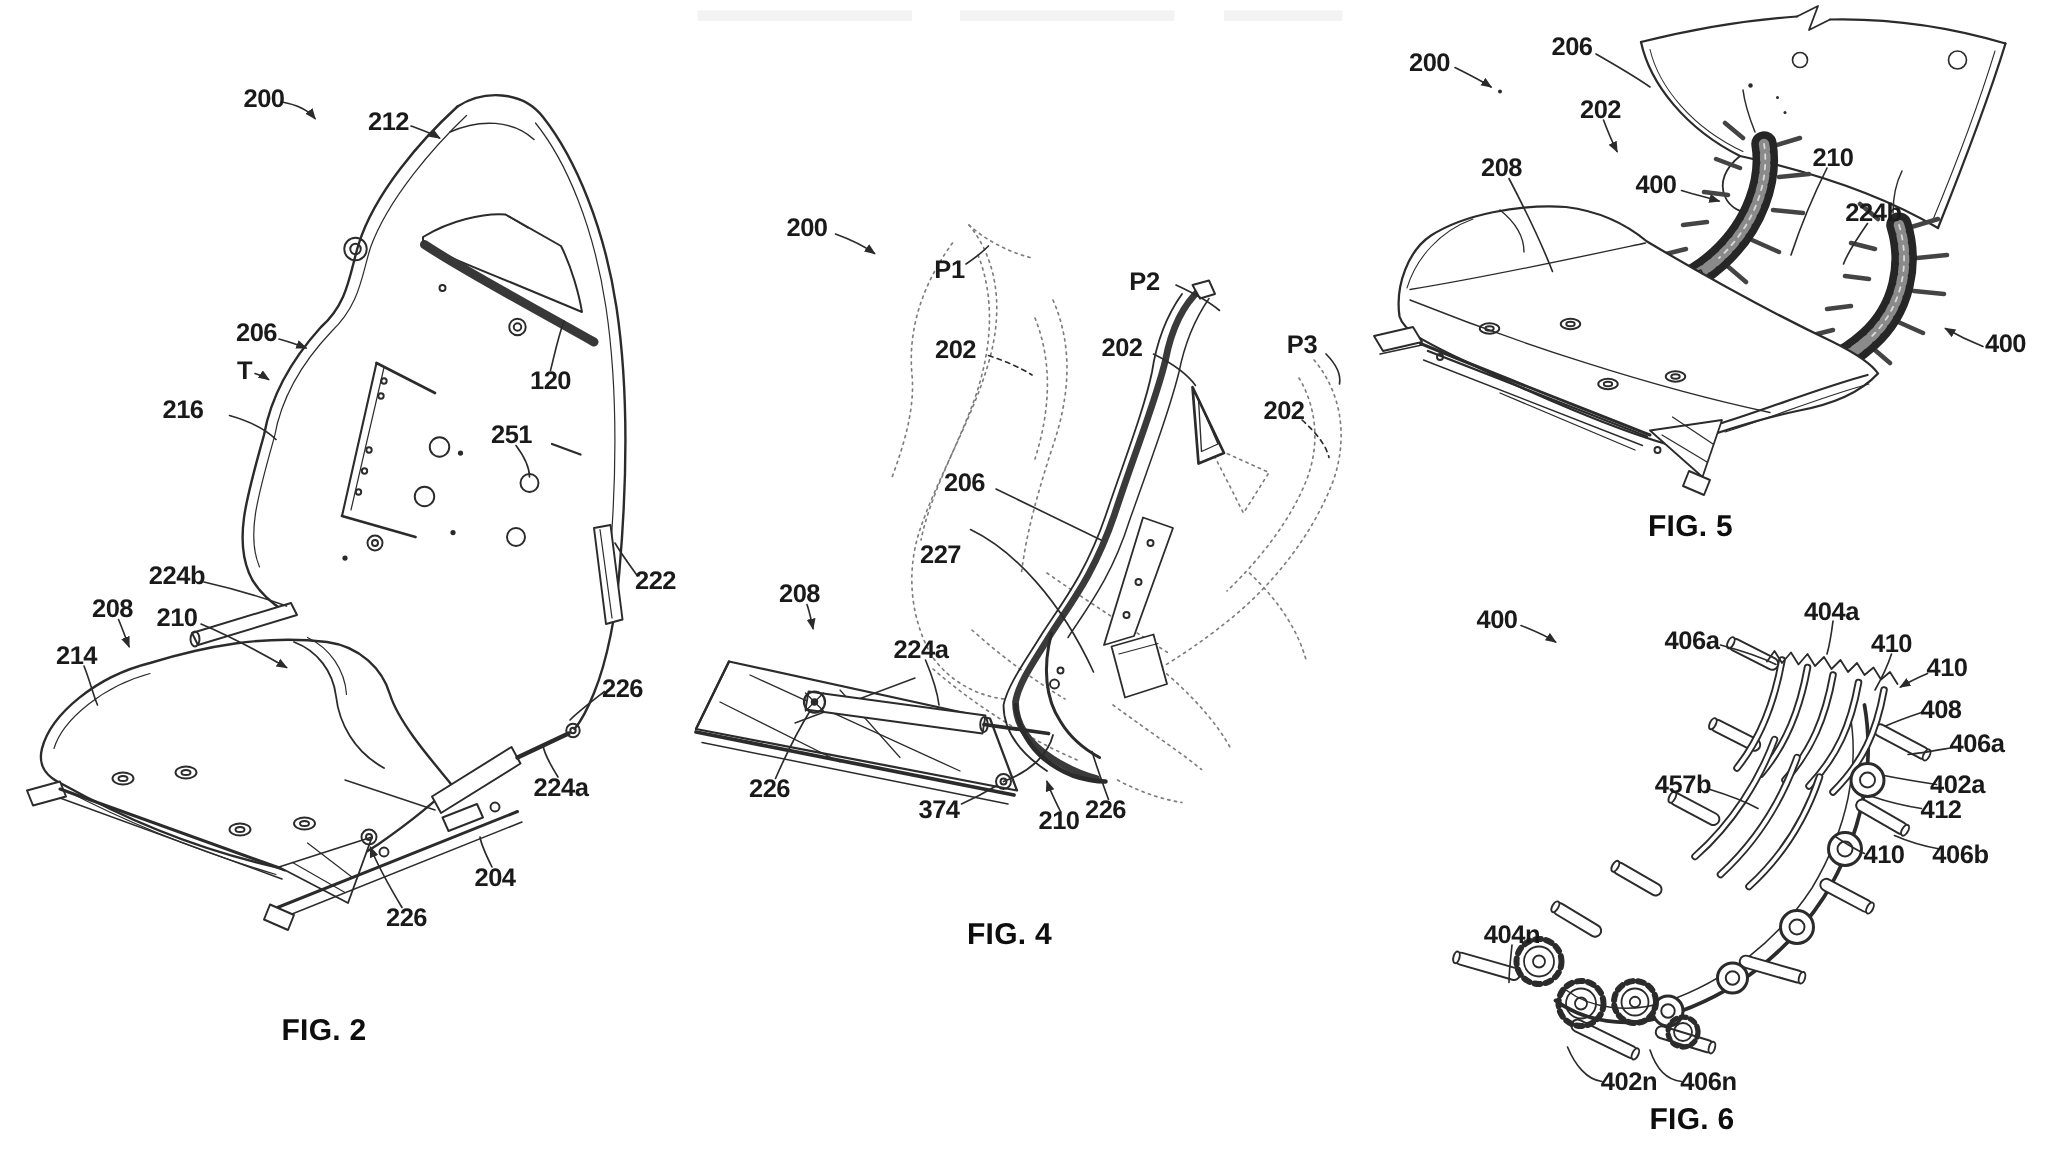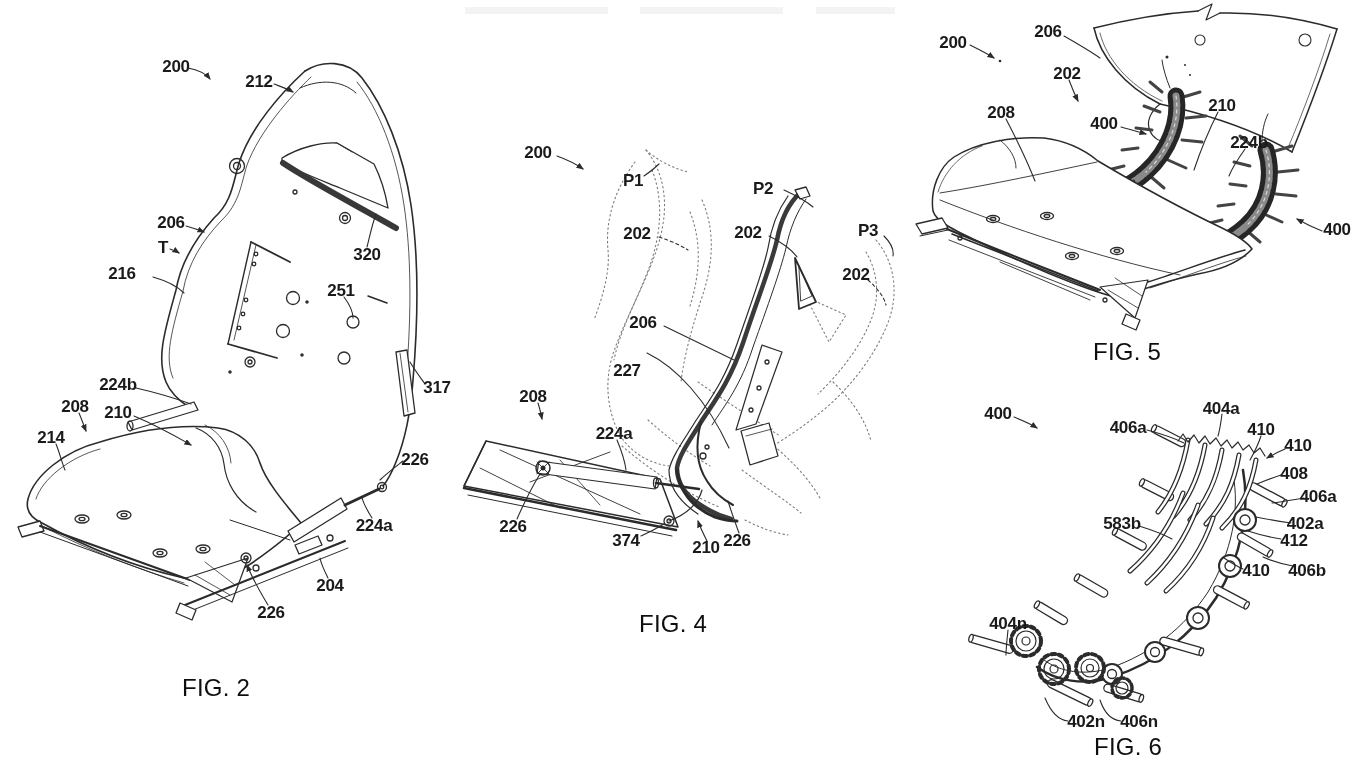--- a/index.html
+++ b/index.html
@@ -2,21 +2,21 @@
 <html><head>
 <meta charset="utf-8">
 <style>
   html,body{margin:0;padding:0;background:#ffffff;}
   .sheet{position:relative;width:1366px;height:768px;background:#ffffff;overflow:hidden;
          font-family:"Liberation Sans",sans-serif;}
   .artwork{position:absolute;left:0;top:0;}
   .topbar{position:absolute;top:7px;height:7px;background:#f3f3f3;}
   .ref{position:absolute;transform:translate(-50%,-50%);font-weight:bold;font-size:17px;
        color:#1a1a1a;letter-spacing:-0.3px;line-height:1;white-space:nowrap;}
-  .caption{position:absolute;transform:translate(-50%,-50%);font-weight:normal;font-size:24px;
+  .caption{position:absolute;transform:translate(-50%,-50%);font-weight:bold;font-size:20px;
        color:#0e0e0e;letter-spacing:.2px;white-space:nowrap;}
 </style>
 </head>
 <body>
 
 <div class="sheet">
 
   <div class="topbar" style="left:465px;width:143px;"></div>
   <div class="topbar" style="left:640px;width:143px;"></div>
   <div class="topbar" style="left:816px;width:79px;"></div>
@@ -393,27 +393,27 @@
         </g>
       </g>
     </g>
   </svg>
 
   <span class="ref" style="left:176px;top:66px">200</span>
   <span class="ref" style="left:259px;top:81px">212</span>
   <span class="ref" style="left:171px;top:222px">206</span>
   <span class="ref" style="left:163px;top:247px">T</span>
   <span class="ref" style="left:122px;top:273px">216</span>
-  <span class="ref" style="left:367px;top:254px">320</span>
+  <span class="ref" style="left:367px;top:254px">120</span>
   <span class="ref" style="left:341px;top:290px">251</span>
   <span class="ref" style="left:118px;top:384px">224b</span>
   <span class="ref" style="left:75px;top:406px">208</span>
   <span class="ref" style="left:118px;top:412px">210</span>
   <span class="ref" style="left:51px;top:437px">214</span>
-  <span class="ref" style="left:437px;top:387px">317</span>
+  <span class="ref" style="left:437px;top:387px">222</span>
   <span class="ref" style="left:415px;top:459px">226</span>
   <span class="ref" style="left:374px;top:525px">224a</span>
   <span class="ref" style="left:330px;top:585px">204</span>
   <span class="ref" style="left:271px;top:612px">226</span>
   <div class="caption" style="left:216px;top:688px">FIG. 2</div>
 
   <span class="ref" style="left:538px;top:152px">200</span>
   <span class="ref" style="left:633px;top:180px">P1</span>
   <span class="ref" style="left:763px;top:188px">P2</span>
   <span class="ref" style="left:868px;top:230px">P3</span>
@@ -442,21 +442,21 @@
 
   <span class="ref" style="left:998px;top:413px">400</span>
   <span class="ref" style="left:1128px;top:427px">406a</span>
   <span class="ref" style="left:1221px;top:408px">404a</span>
   <span class="ref" style="left:1261px;top:429px">410</span>
   <span class="ref" style="left:1298px;top:445px">410</span>
   <span class="ref" style="left:1294px;top:473px">408</span>
   <span class="ref" style="left:1318px;top:496px">406a</span>
   <span class="ref" style="left:1305px;top:523px">402a</span>
   <span class="ref" style="left:1294px;top:540px">412</span>
-  <span class="ref" style="left:1122px;top:523px">583b</span>
+  <span class="ref" style="left:1122px;top:523px">457b</span>
   <span class="ref" style="left:1256px;top:570px">410</span>
   <span class="ref" style="left:1307px;top:570px">406b</span>
   <span class="ref" style="left:1008px;top:623px">404n</span>
   <span class="ref" style="left:1086px;top:721px">402n</span>
   <span class="ref" style="left:1139px;top:721px">406n</span>
   <div class="caption" style="left:1128px;top:747px">FIG. 6</div>
 
 </div>
 
 </body></html>

